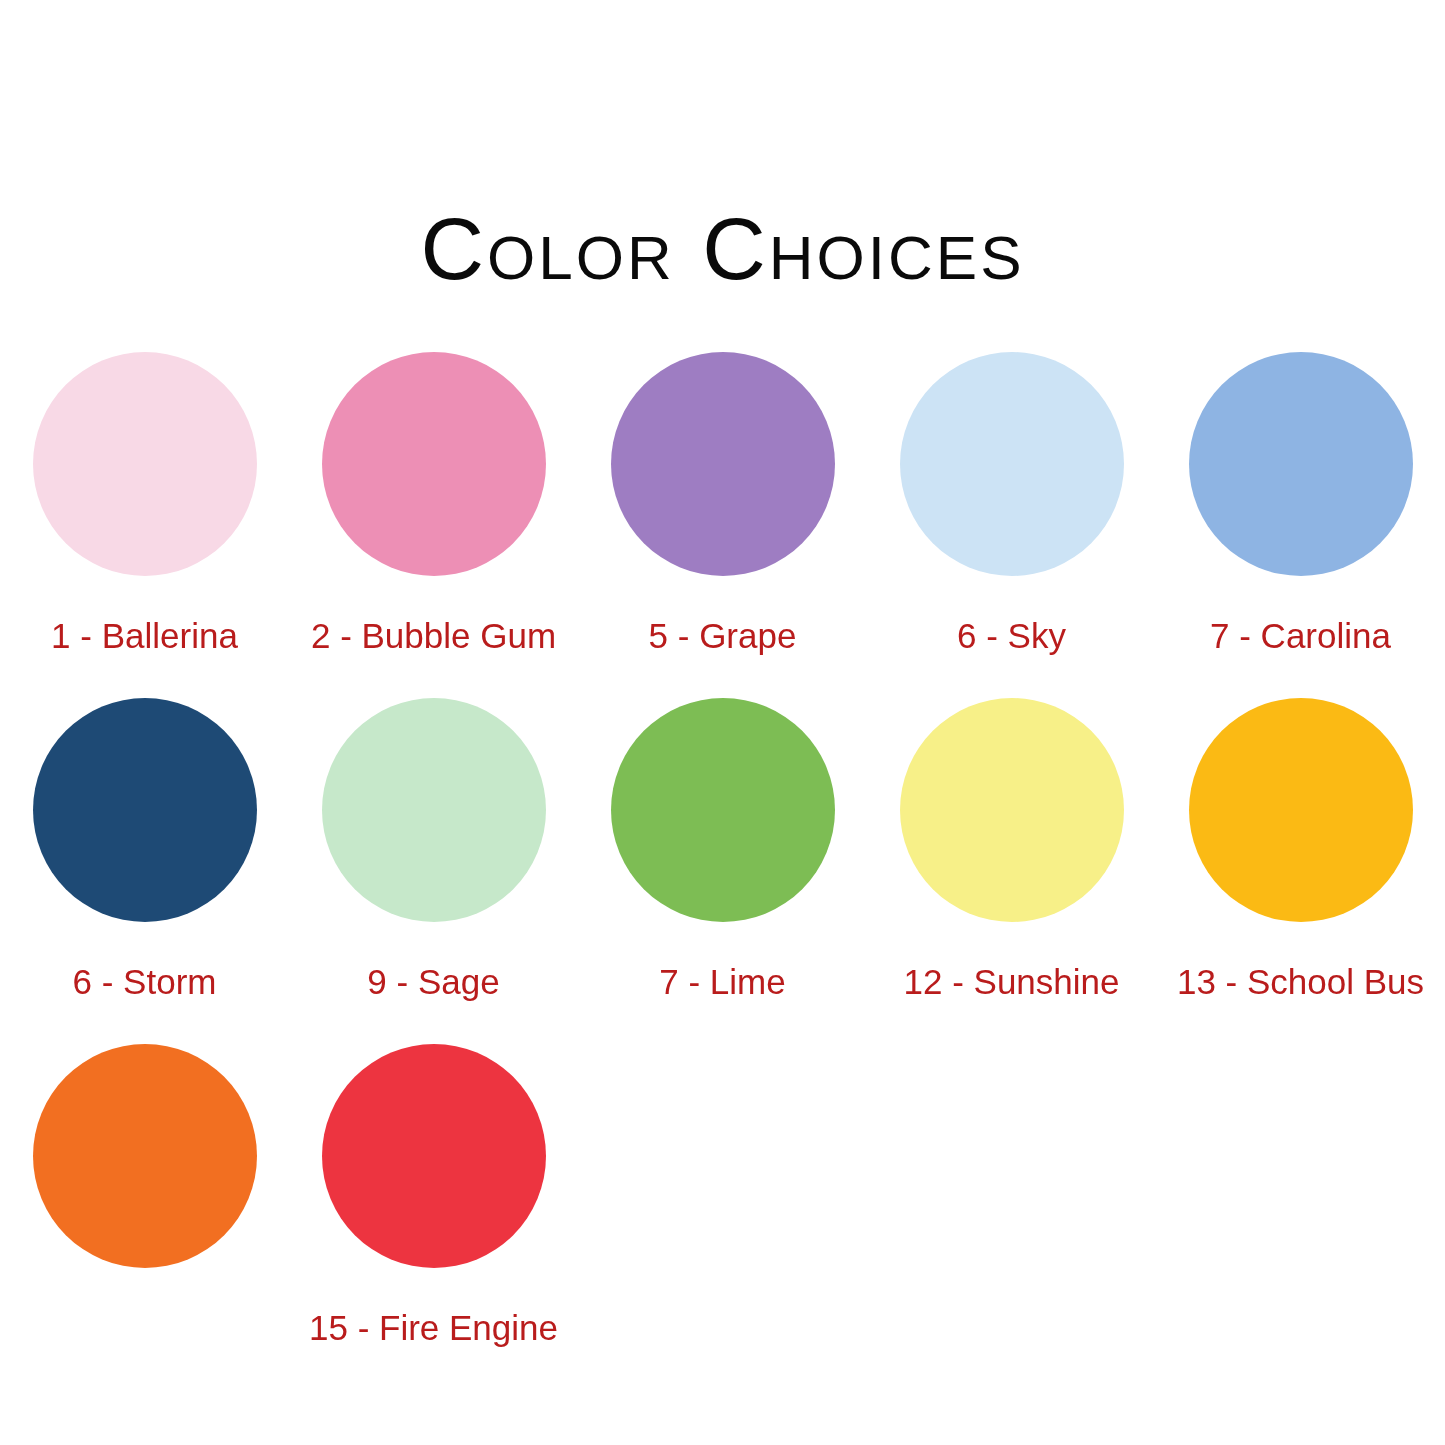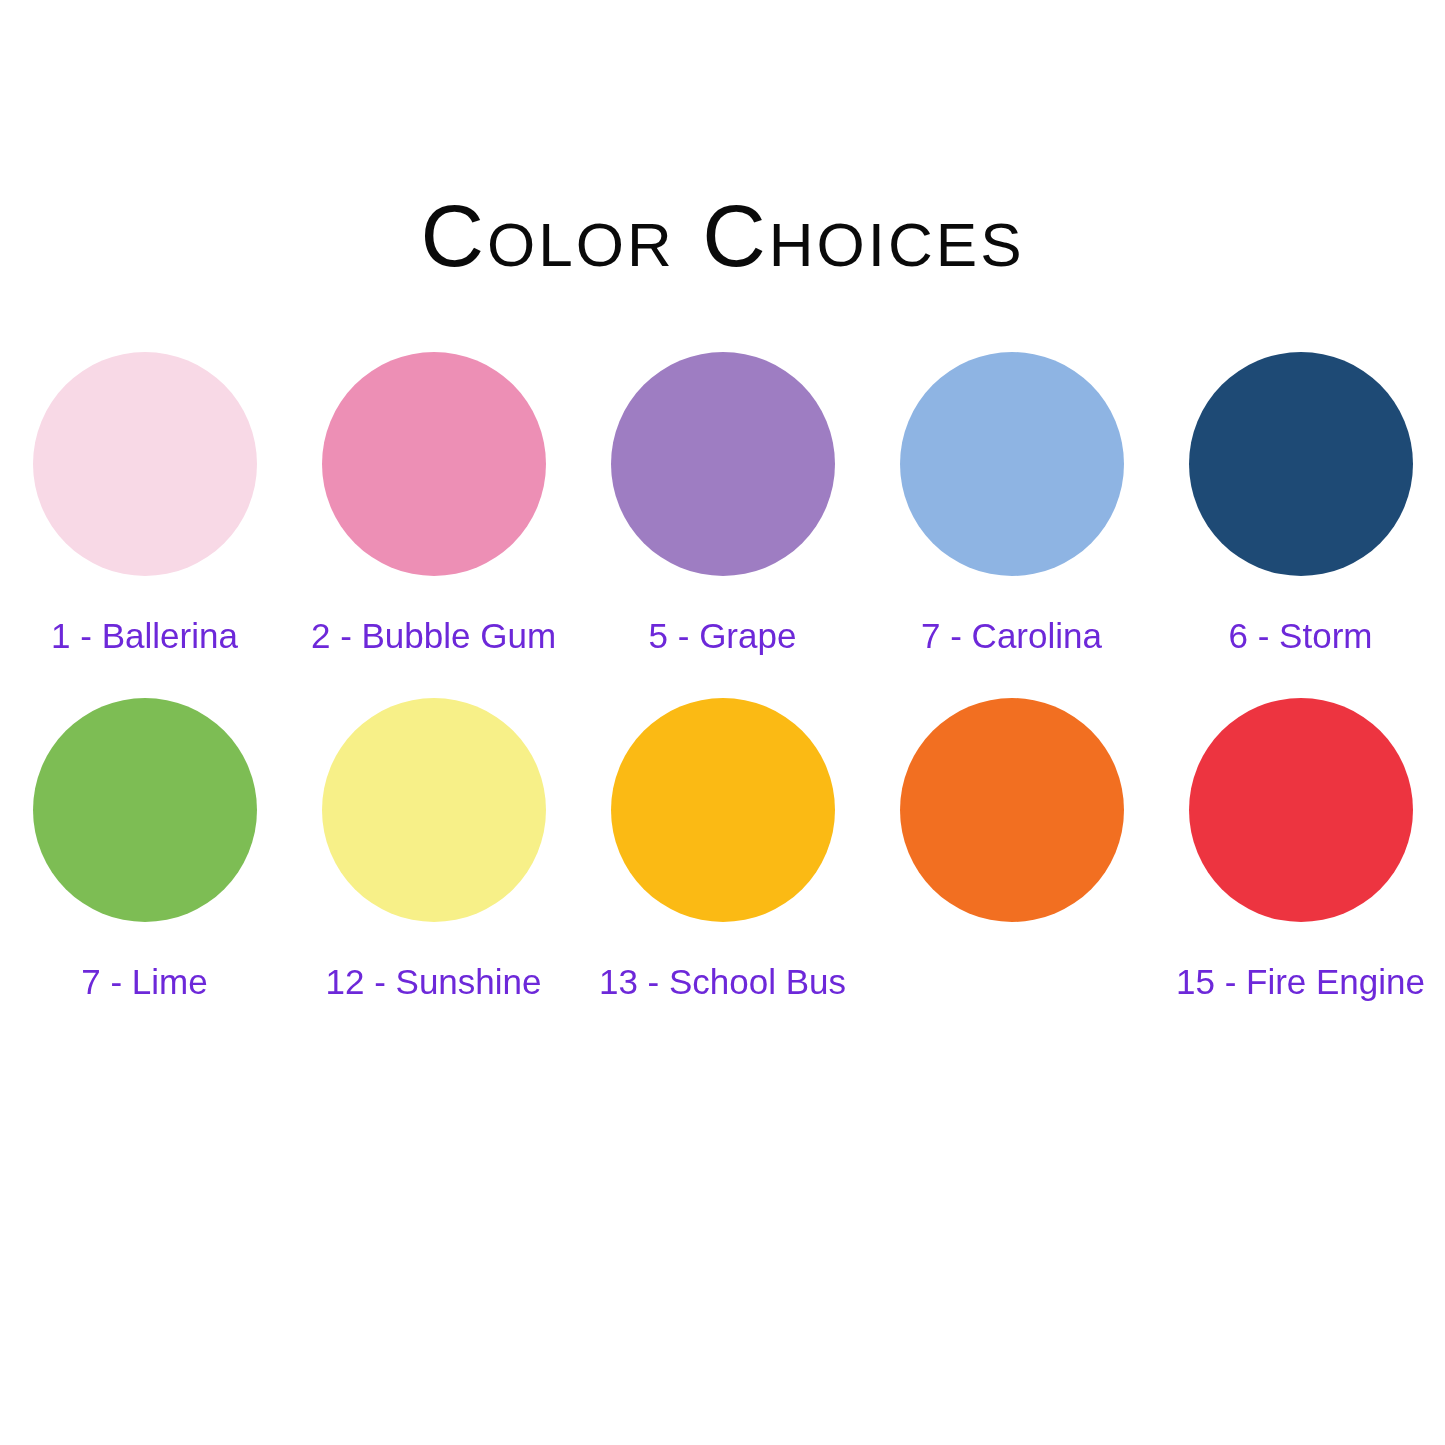--- a/index.html
+++ b/index.html
@@ -16,21 +16,21 @@
   }
   .page {
     position: relative;
     width: 1445px;
     height: 1445px;
     background: #ffffff;
     box-sizing: border-box;
   }
   .title {
     position: absolute;
-    top: 127px;
+    top: 140px;
     left: 0;
     width: 1445px;
     text-align: center;
     font-family: "Liberation Sans", sans-serif;
     font-size: 88px;
     line-height: 100px;
     letter-spacing: 3px;
     font-weight: 400;
     font-variant: small-caps;
     color: #0a0a0a;
@@ -57,21 +57,21 @@
     height: 224px;
     border-radius: 50%;
     display: block;
   }
   .swatch-label {
     margin-top: 40px;
     font-family: "Liberation Sans", sans-serif;
     font-size: 35px;
     line-height: 40px;
     font-weight: 400;
-    color: #6d28d9;
+    color: #b91c1c;
     white-space: nowrap;
     text-align: center;
   }
 </style>
 </head>
 <body>
 
 <div class="page">
 
   <h1 class="title">Color Choices</h1>
@@ -83,26 +83,34 @@
       </div>
       <div class="swatch-cell">
         <span class="swatch-dot" style="background: rgb(237, 143, 181);"></span>
         <span class="swatch-label">2 - Bubble Gum</span>
       </div>
       <div class="swatch-cell">
         <span class="swatch-dot" style="background: rgb(158, 125, 194);"></span>
         <span class="swatch-label">5 - Grape</span>
       </div>
       <div class="swatch-cell">
+        <span class="swatch-dot" style="background: rgb(204, 227, 245);"></span>
+        <span class="swatch-label">6 - Sky</span>
+      </div>
+      <div class="swatch-cell">
         <span class="swatch-dot" style="background: rgb(142, 180, 227);"></span>
         <span class="swatch-label">7 - Carolina</span>
       </div>
       <div class="swatch-cell">
         <span class="swatch-dot" style="background: rgb(30, 74, 117);"></span>
         <span class="swatch-label">6 - Storm</span>
+      </div>
+      <div class="swatch-cell">
+        <span class="swatch-dot" style="background: rgb(198, 232, 202);"></span>
+        <span class="swatch-label">9 - Sage</span>
       </div>
       <div class="swatch-cell">
         <span class="swatch-dot" style="background: rgb(125, 189, 84);"></span>
         <span class="swatch-label">7 - Lime</span>
       </div>
       <div class="swatch-cell">
         <span class="swatch-dot" style="background: rgb(247, 240, 136);"></span>
         <span class="swatch-label">12 - Sunshine</span>
       </div>
       <div class="swatch-cell">

